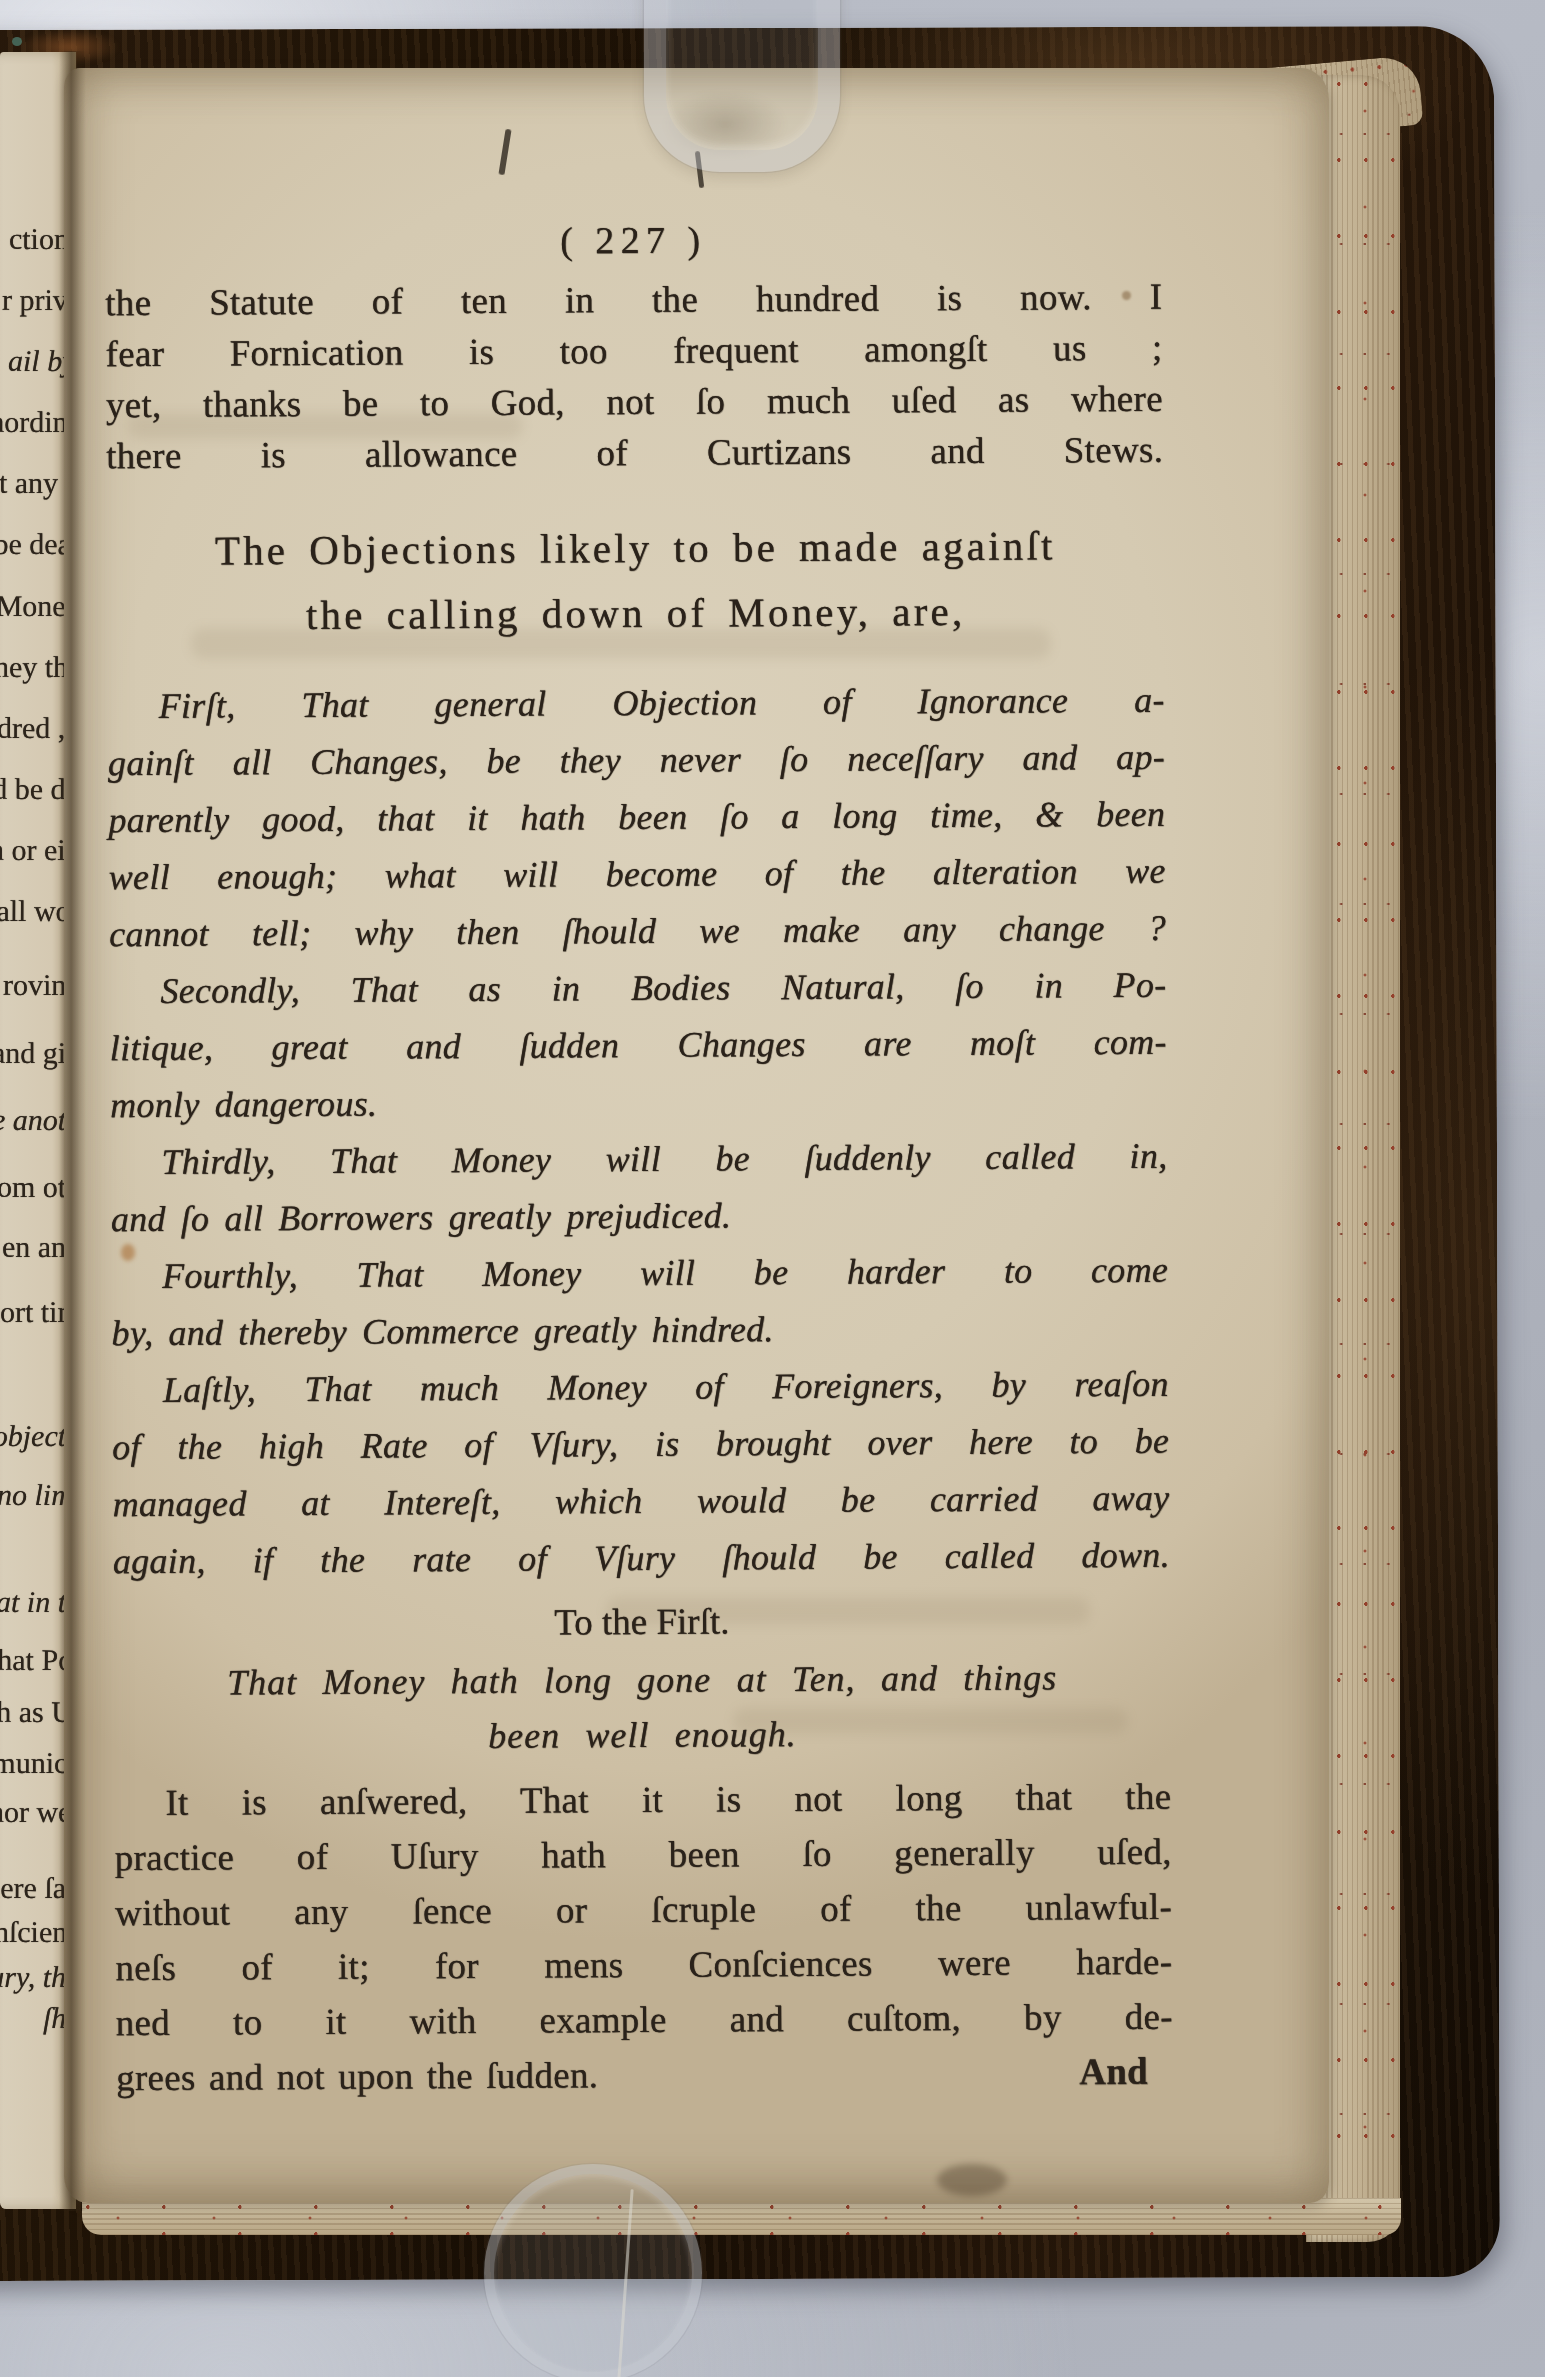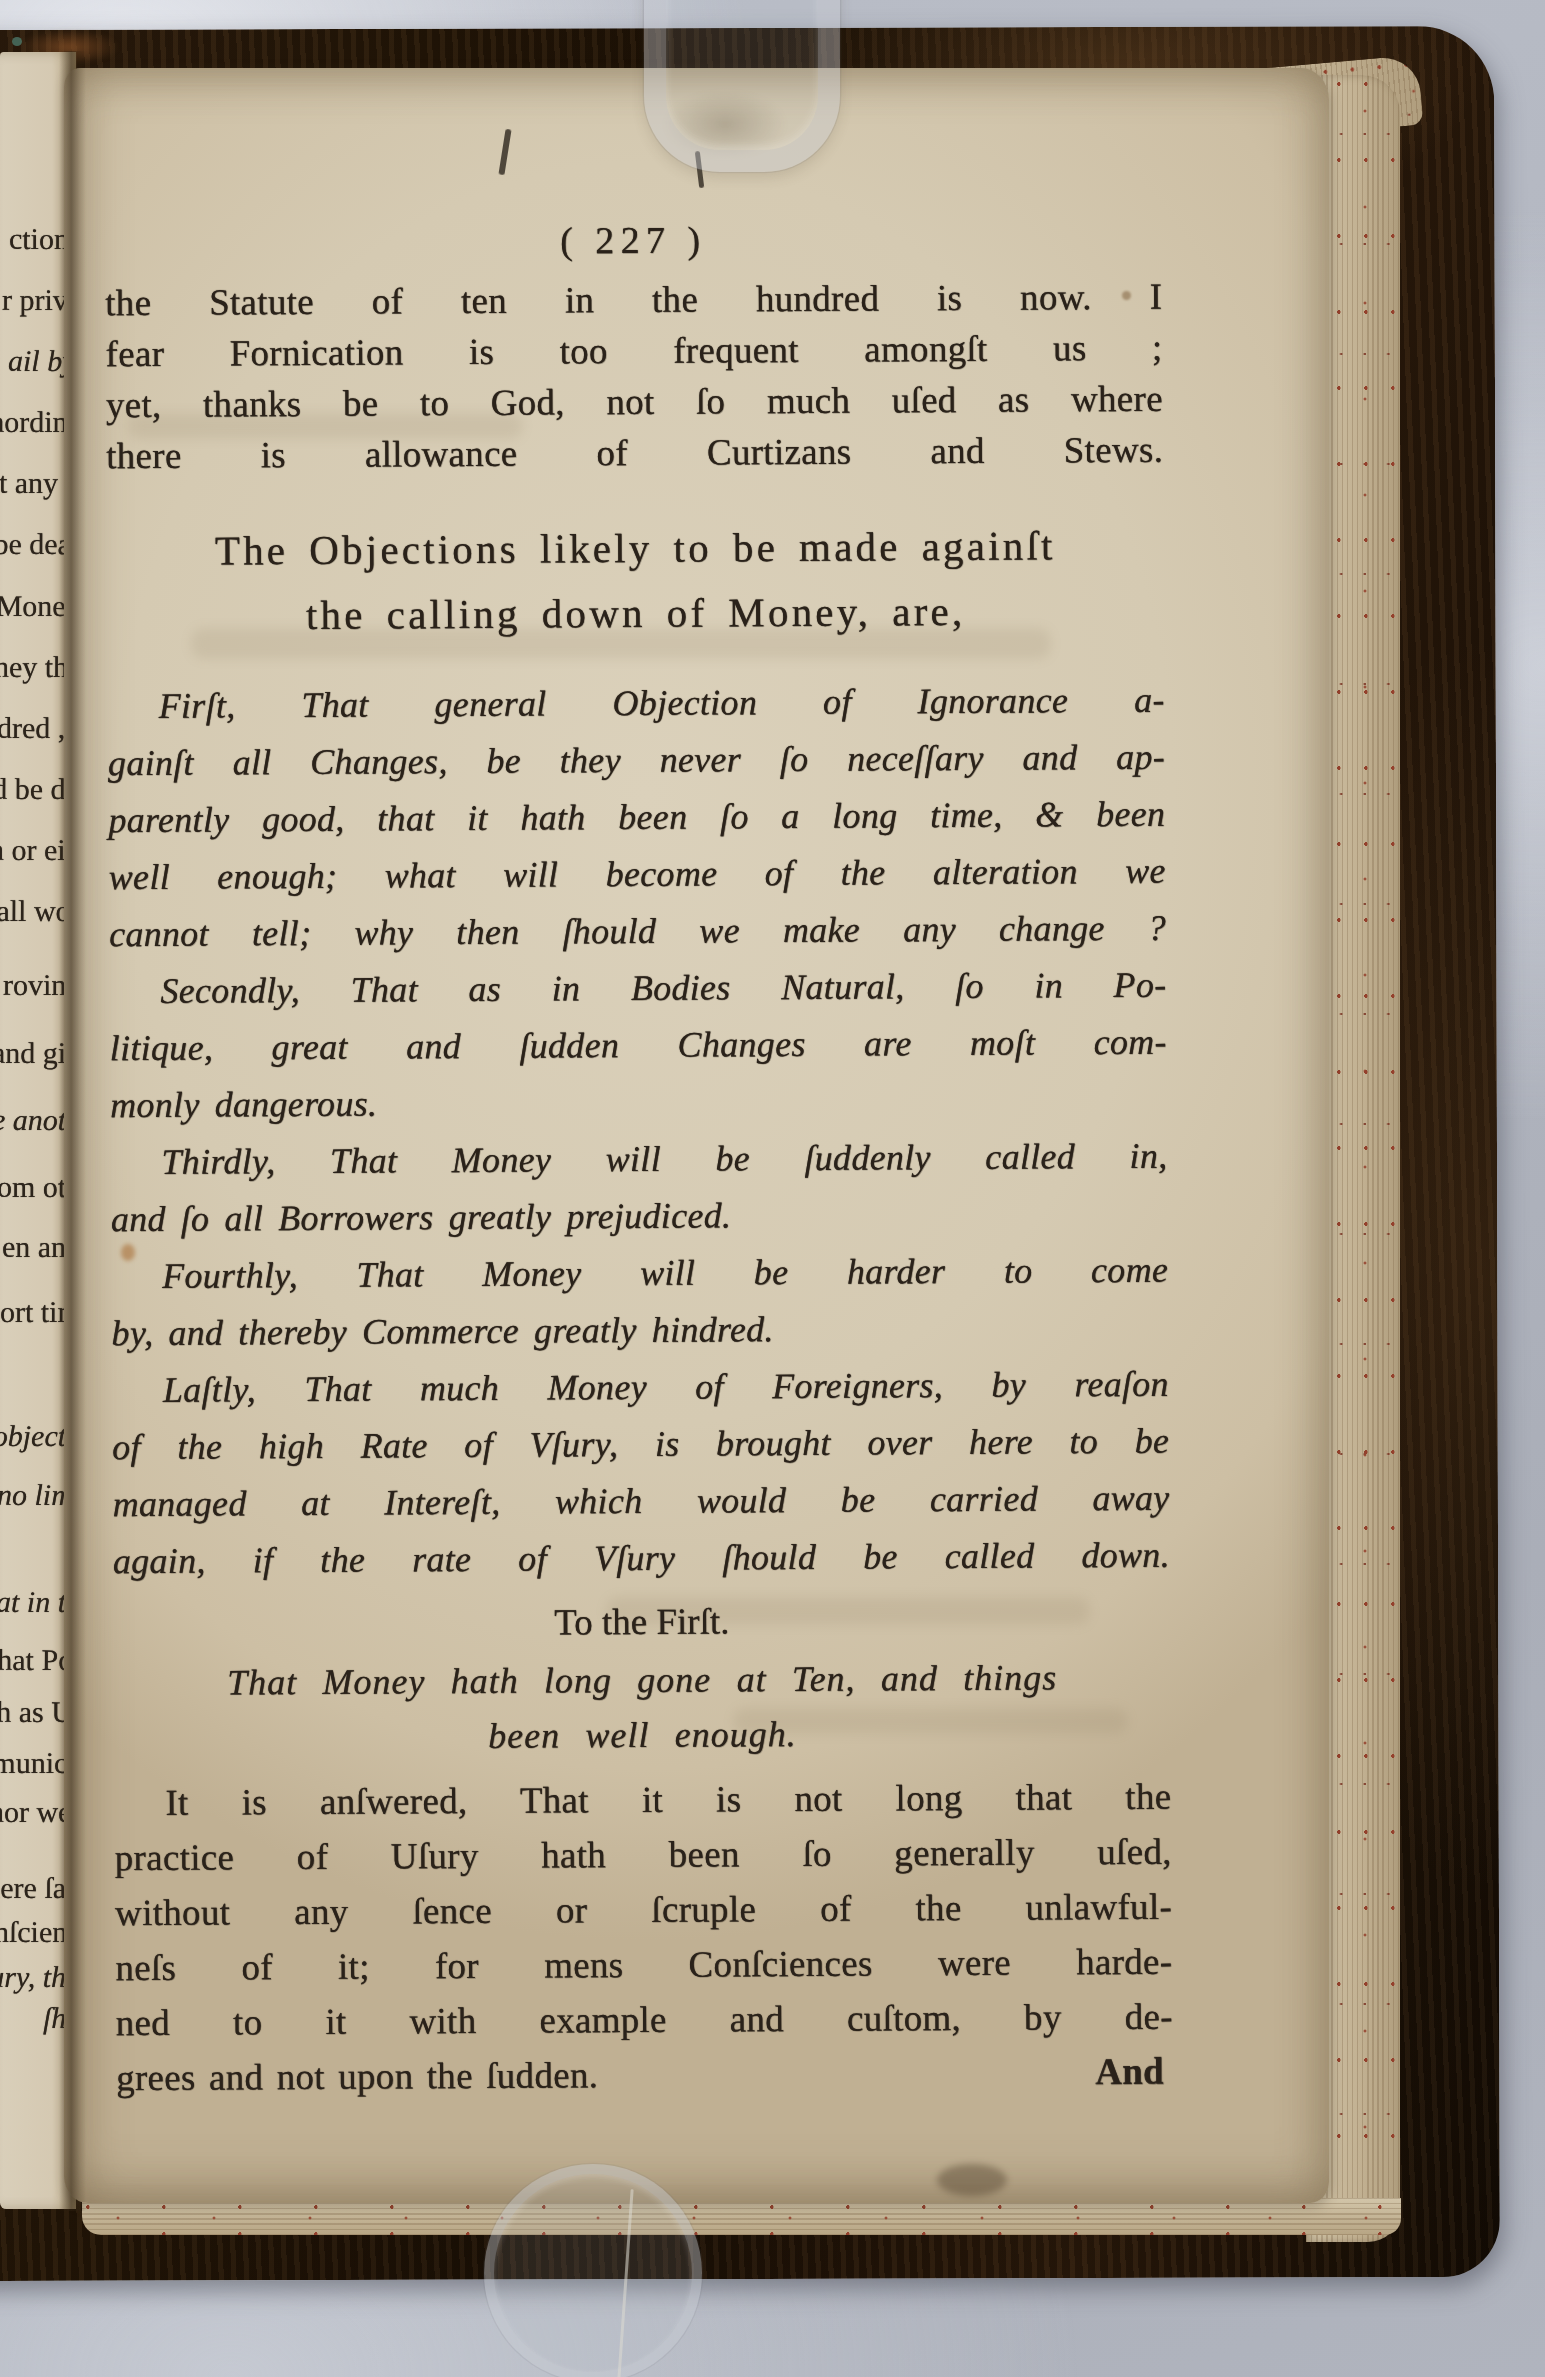--- a/index.html
+++ b/index.html
@@ -98,21 +98,21 @@
   .heading{margin-top:38px;}
   .heading .ln{font-size:41px;line-height:65px;letter-spacing:3.2px;word-spacing:7.6px;}
   .objections{margin-top:29px;font-style:italic;}
   .objections .ln{font-size:36px;line-height:57px;word-spacing:5.7px;}
   .tothefirst{margin-top:9px;text-align:center;font-size:37px;line-height:52px;}
   .epigraph{margin-top:5.1px;font-style:italic;}
   .epigraph .ln{font-size:36px;line-height:55px;letter-spacing:1px;word-spacing:15.3px;}
   .answer .ln, .answer-cont .ln{font-size:37px;line-height:55px;}
   .answer{margin-top:9px;}
   .answer-cont{margin-top:0;}
-  .catchword{position:absolute;right:9px;top:0;font-weight:bold;filter:blur(0.3px);}
+  .catchword{position:absolute;right:25px;top:0;font-weight:bold;filter:blur(0.3px);}
   
   .strap{z-index:9;background:rgba(186,190,199,.13);}
   .strap-top{left:644px;top:-16.6px;width:152px;height:167px;
     border:22px solid rgba(205,208,214,.32);border-top:none;border-radius:0 0 76px 76px;
     box-shadow:inset 0 -3.8px 9px rgba(255,255,255,.22), 0 5.1px 12.7px rgba(80,70,50,.15),
       0 0 0 1.3px rgba(95,95,108,.12);}
   .strap-shadow{left:663px;top:90px;width:124px;height:69px;z-index:6;border-radius:50%;
     background:radial-gradient(ellipse, rgba(100,85,60,.32), transparent 70%);filter:blur(2.5px);}
   .strap-bottom{left:484px;top:2164px;width:198px;height:198px;border-radius:50%;
     border:10.2px solid rgba(205,208,214,.34);

